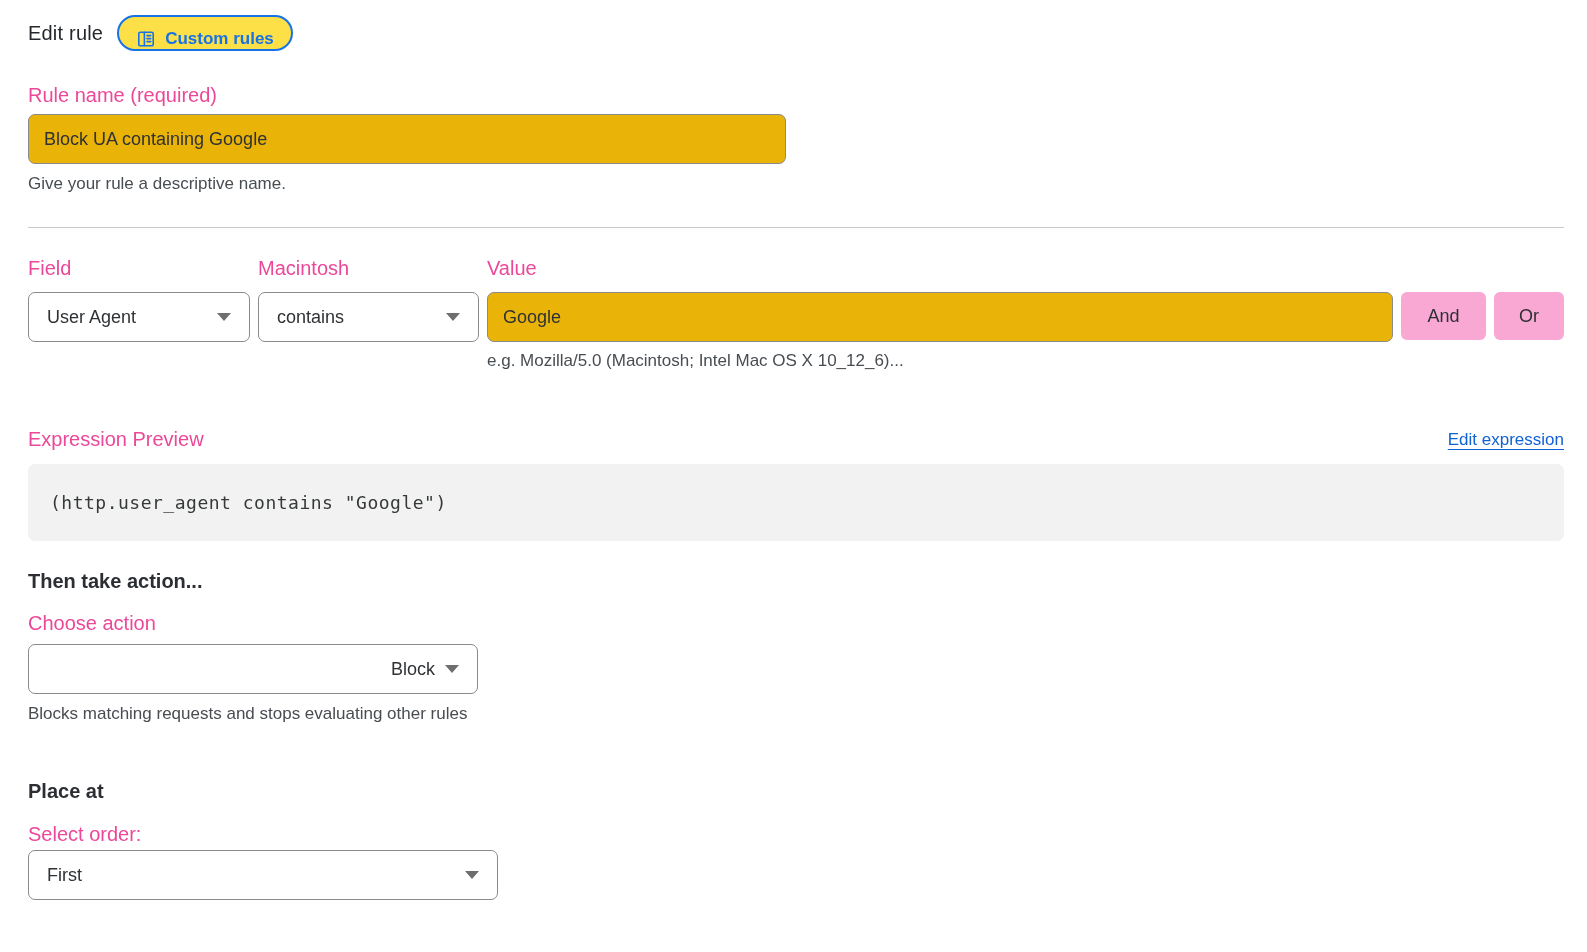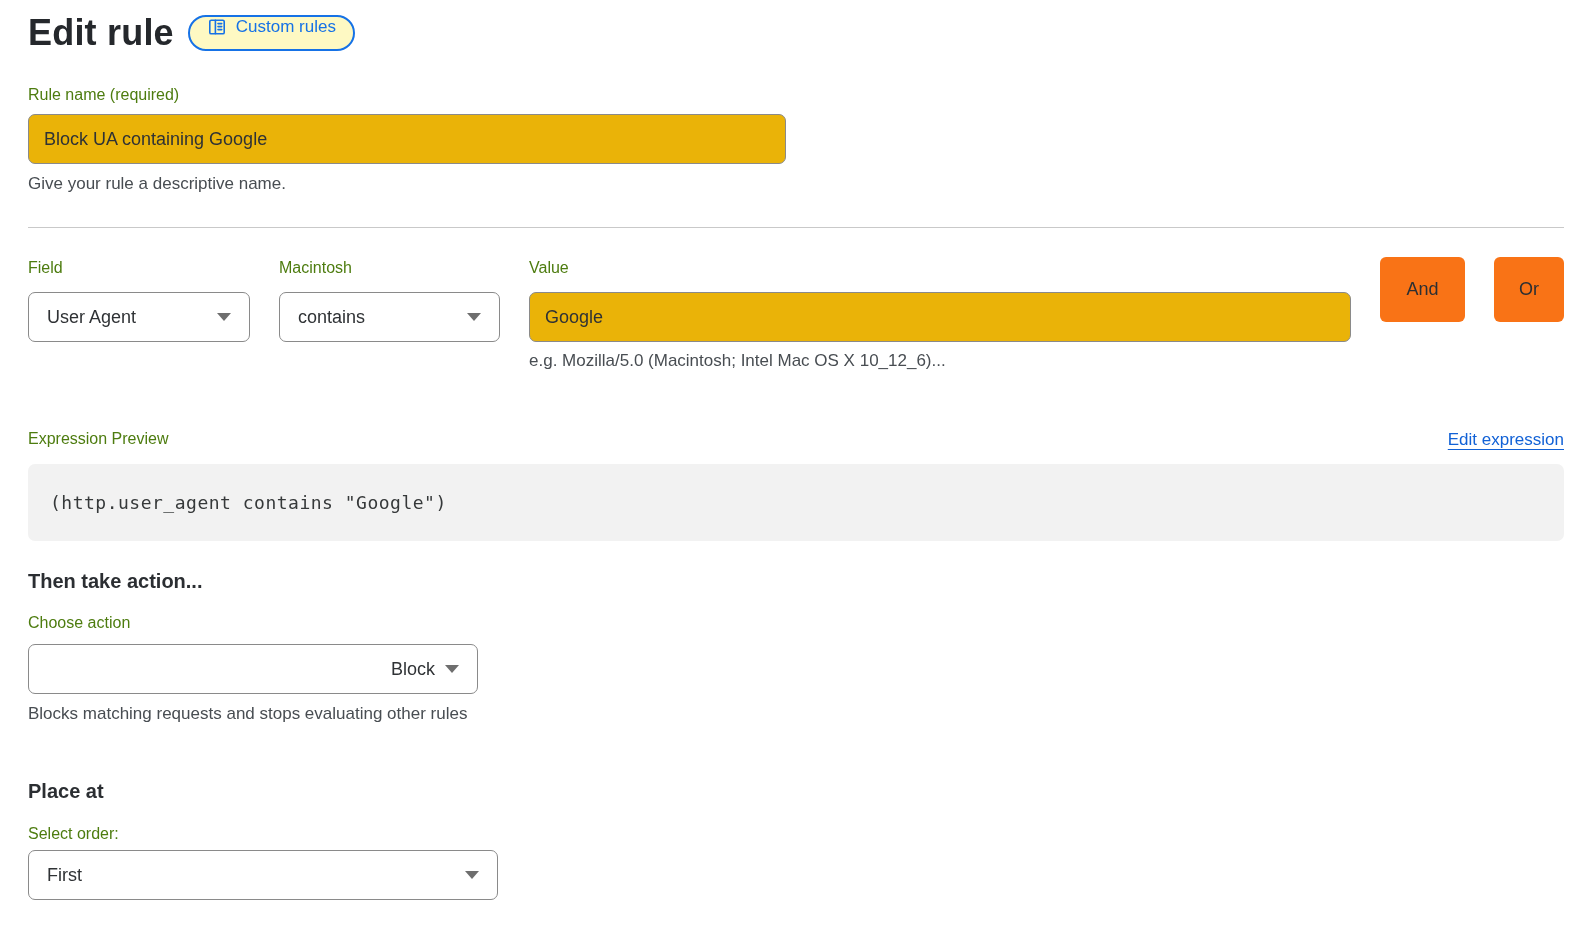--- a/index.html
+++ b/index.html
@@ -6,33 +6,34 @@
   html, body {
     background: #ffffff;
     font-family: "Liberation Sans", sans-serif;
     color: #36393a;
   }
   body { width: 1587px; height: 952px; overflow: hidden; }
   .content { width: 1536px; margin-left: 28px; padding-top: 14px; }
 
   
   .title-row { display: flex; align-items: center; gap: 14px; height: 38px; }
-  .page-title { font-size: 36px; font-weight: 700; color: #25282c; letter-spacing: 0.2px; }
+  .page-title { font-size: 20px; font-weight: 400; color: #25282c; letter-spacing: 0.2px; }
   .pill-btn {
-    display: inline-flex; align-items: flex-start; gap: 9px;
+    display: inline-flex; align-items: flex-end; gap: 9px;
     height: 36px; padding: 0 17px;
     border: 2px solid #1672e6; border-radius: 20px;
-    background: #fef9c3; color: #1672e6;
+    background: #fde047; color: #1672e6;
     font-size: 17px; cursor: pointer;
     font-family: "Liberation Sans", sans-serif;
+    font-weight: bold;
   }
   .pill-btn svg { display: block; }
 
   
-  .field-label { font-size: 16px; color: #4d7c0f; line-height: 22px; }
+  .field-label { font-size: 20px; color: #ec4899; line-height: 22px; }
   .help-text { font-size: 17px; color: #484d52; line-height: 22px; }
   .section-heading { font-size: 20px; font-weight: 700; color: #2b2e32; line-height: 24px; }
 
   
   .text-input {
     display: block; height: 50px;
     border: 1px solid #8a8a8a; border-radius: 7px;
     padding: 0 15px; font-size: 18px; color: #2f3235;
     font-family: "Liberation Sans", sans-serif;
     background: #eab308; outline: none; width: 100%;
@@ -53,29 +54,29 @@
 
   
   .rule-name-label { margin-top: 32px; }
   .rule-name-input-wrap { margin-top: 8px; width: 758px; }
   .rule-name-help { margin-top: 9px; }
 
   
   .divider { border: none; border-top: 1px solid #c9c9c9; margin-top: 32px; width: 100%; }
 
   
-  .cond-row { display: flex; gap: 29px; margin-top: 29px; align-items: flex-start; }
+  .cond-row { display: flex; gap: 8px; margin-top: 29px; align-items: flex-start; }
   .cond-group .field-label { margin-bottom: 13px; }
   .cond-field { width: 222px; flex: none; }
   .cond-operator { width: 221px; flex: none; }
   .cond-value { flex: 1 1 auto; min-width: 0; }
   .cond-value .help-text { margin-top: 8px; }
   .logic-btn {
-    height: 65px; flex: none;
-    background: #f97316; border: none; border-radius: 6px;
+    margin-top: 35px; height: 48px; flex: none;
+    background: #f9a8d4; border: none; border-radius: 6px;
     font-size: 18px; color: #2c2f33; cursor: pointer;
     font-family: "Liberation Sans", sans-serif;
   }
   .btn-and { width: 85px; }
   .btn-or { width: 70px; }
 
   
   .expr-row { display: flex; justify-content: space-between; align-items: flex-end; margin-top: 56px; }
   .expr-link {
     font-size: 17px; color: #1161d6; text-decoration: underline;

